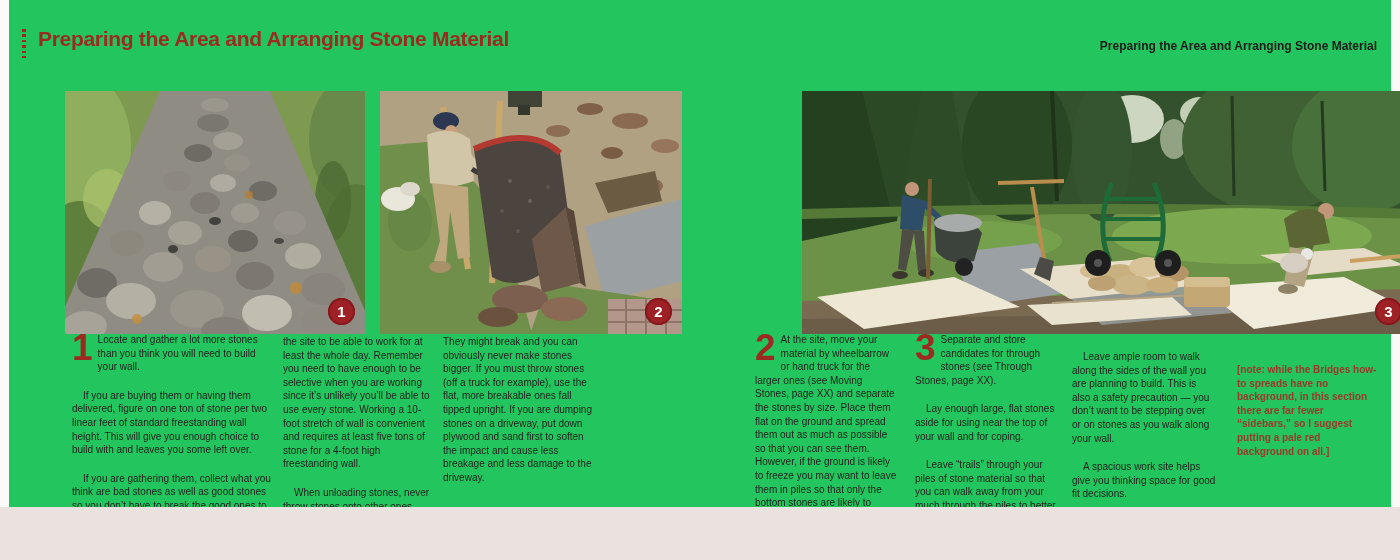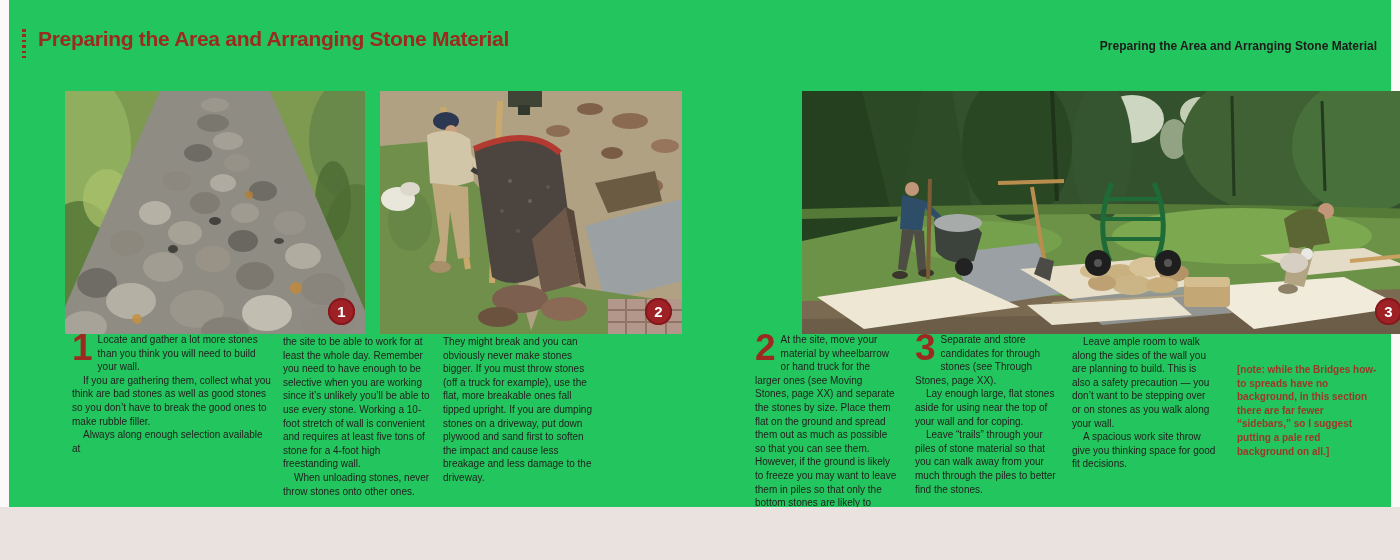--- a/index.html
+++ b/index.html
@@ -28,21 +28,21 @@
   .photo2{left:340px;width:302px;}
   .photo3{left:762px;width:610px;}
   .badge{position:absolute;right:10px;bottom:9px;width:27px;height:27px;border-radius:50%;
     background:#9e2125;color:#fff;font-weight:bold;font-size:15px;
     display:flex;align-items:center;justify-content:center;
     box-shadow:inset 0 0 0 2px #85181c;}
 
   
   .col{position:absolute;font-size:10px;line-height:13.6px;}
   .col p{margin:0;}
-  .col p.indent{text-indent:11px;}
+  .col p.indent{text-indent:11px;margin-top:15px;}
   .col-l1{left:72px;top:333px;width:200px;}
   .col-l2{left:283px;top:335px;width:152px;}
   .col-l3{left:443px;top:335px;width:154px;}
   .col-r1{left:755px;top:333px;width:143px;}
   .col-r2{left:915px;top:333px;width:143px;}
   .col-r3{left:1072px;top:335px;width:144px;}
   .col-note{left:1237px;top:363px;width:142px;color:#9e372c;font-weight:bold;}
   .dropnum{float:left;font-size:37px;line-height:27px;font-weight:bold;color:#9c2a22;
     margin:1px 5px 0 0;}
 
@@ -156,20 +156,21 @@
       <path d="M186,116 L194,120 L206,196 L200,192 Z" fill="#59463a"></path>
       <ellipse cx="140" cy="208" rx="28" ry="14" fill="#7c5f4e"></ellipse>
       <ellipse cx="184" cy="218" rx="23" ry="12" fill="#8a6a55"></ellipse>
       <ellipse cx="118" cy="226" rx="20" ry="10" fill="#6b523f"></ellipse>
     </svg>
     <span class="badge">2</span>
   </figure>
 
   <div class="col col-l1">
     <p><span class="dropnum">1</span><span>Locate and gather a lot more stones than you think you will need to build your wall.</span></p>
+    <p class="indent">If you are buying them or having them delivered, figure on one ton of stone per two linear feet of standard freestanding wall height. This will give you enough choice to build with and leaves you some left over.</p>
     <p class="indent">If you are gathering them, collect what you think are bad stones as well as good stones so you don’t have to break the good ones to make rubble filler.</p>
     <p class="indent">Always along enough selection available at</p>
   </div>
   <div class="col col-l2">
     <p>the site to be able to work for at least the whole day. Remember you need to have enough to be selective when you are working since it’s unlikely you’ll be able to use every stone. Working a 10-foot stretch of wall is convenient and requires at least five tons of stone for a 4-foot high freestanding wall.</p>
     <p class="indent">When unloading stones, never throw stones onto other ones.</p>
   </div>
   <div class="col col-l3">
     <p>They might break and you can obviously never make stones bigger. If you must throw stones (off a truck for example), use the flat, more breakable ones fall tipped upright. If you are dumping stones on a driveway, put down plywood and sand first to soften the impact and cause less breakage and less damage to the driveway.</p>
   </div>
@@ -264,19 +265,19 @@
   <div class="col col-r1">
     <p><span class="dropnum">2</span><span>At the site, move your material by wheelbarrow or hand truck for the larger ones (see Moving Stones, page XX) and separate the stones by size. Place them flat on the ground and spread them out as much as possible so that you can see them. However, if the ground is likely to freeze you may want to leave them in piles so that only the bottom stones are likely to freeze to the ground.</span></p>
   </div>
   <div class="col col-r2">
     <p><span class="dropnum">3</span><span>Separate and store candidates for through stones (see Through Stones, page XX).</span></p>
     <p class="indent">Lay enough large, flat stones aside for using near the top of your wall and for coping.</p>
     <p class="indent">Leave “trails” through your piles of stone material so that you can walk away from your much through the piles to better find the stones.</p>
   </div>
   <div class="col col-r3">
     <p class="indent">Leave ample room to walk along the sides of the wall you are planning to build. This is also a safety precaution — you don’t want to be stepping over or on stones as you walk along your wall.</p>
-    <p class="indent">A spacious work site throw give you thinking space for good fit decisions.</p>
+    <p class="indent">A spacious work site helps give you thinking space for good fit decisions.</p>
   </div>
   <div class="col col-note">[note: while the Bridges how-to spreads have no background, in this section there are far fewer “sidebars,” so I suggest putting a pale red background on all.]</div>
 
   <span class="footer-item running-right">HOW TO BUILD STONE WALLS</span>
   <span class="footer-item pagenum-right">21</span>
 </div>
 
 </body></html>

